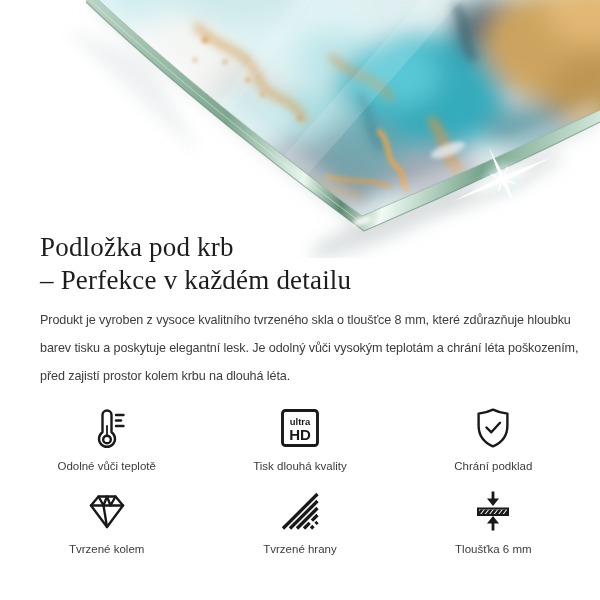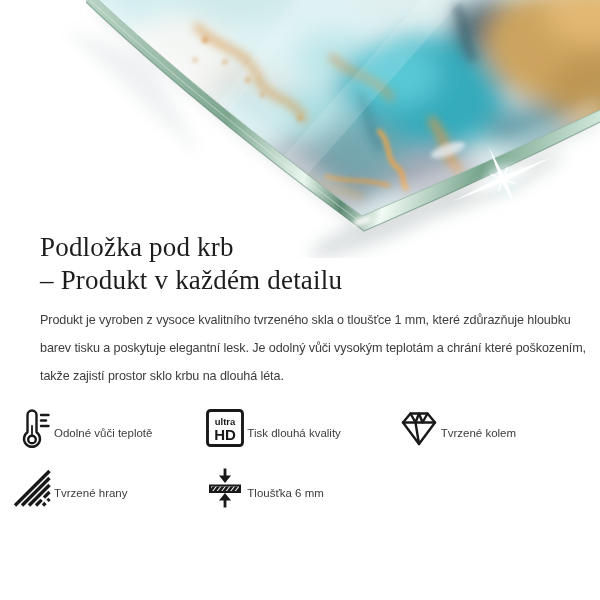--- a/index.html
+++ b/index.html
@@ -31,21 +31,21 @@
   .desc{
     position:absolute;left:40px;top:306px;width:545px;margin:0;
     font-size:12.6px;line-height:28px;letter-spacing:-0.1px;
     color:var(--body-text);
   }
   .desc span{display:block;white-space:nowrap;}
   .features{
     position:absolute;left:10px;top:406px;width:580px;
     display:grid;grid-template-columns:repeat(3,1fr);row-gap:16px;
   }
-  .feature{display:flex;flex-direction:row;align-items:center;}
+  .feature{display:flex;flex-direction:column;align-items:center;}
   .ficon{width:44px;height:44px;}
   .ficon svg{width:44px;height:44px;display:block;}
   .flabel{
     margin-top:9px;font-size:11.5px;line-height:14px;
     color:var(--body-text);
   }
   .ic{stroke:var(--icon);fill:none;stroke-width:2.4;stroke-linecap:round;stroke-linejoin:round;}
   .ic-thin{stroke:var(--icon);fill:none;stroke-width:1.8;stroke-linecap:round;}
   .ic-fill{fill:var(--icon);stroke:none;}
   .ic-sq{stroke:var(--icon);fill:none;stroke-width:2.9;stroke-linecap:butt;}
@@ -163,27 +163,27 @@
         <polygon points="0,-35 2.4,0 0,35 -2.4,0" fill="#ffffff"></polygon>
         <rect x="-13" y="-0.9" width="26" height="1.8" fill="#ffffff" opacity="0.75" transform="rotate(45)"></rect>
         <rect x="-13" y="-0.9" width="26" height="1.8" fill="#ffffff" opacity="0.75" transform="rotate(-45)"></rect>
         <circle r="3.2" fill="#ffffff"></circle>
       </g>
     </svg>
   </div>
 
   <h1 class="title">
     <span>Podložka pod krb</span>
-    <span>– Produkt v každém detailu</span>
+    <span>– Perfekce v každém detailu</span>
   </h1>
 
   <p class="desc">
-    <span>Produkt je vyroben z vysoce kvalitního tvrzeného skla o tloušťce 1 mm, které zdůrazňuje hloubku</span>
-    <span>barev tisku a poskytuje elegantní lesk. Je odolný vůči vysokým teplotám a chrání které poškozením,</span>
-    <span>takže zajistí prostor sklo krbu na dlouhá léta.</span>
+    <span>Produkt je vyroben z vysoce kvalitního tvrzeného skla o tloušťce 8 mm, které zdůrazňuje hloubku</span>
+    <span>barev tisku a poskytuje elegantní lesk. Je odolný vůči vysokým teplotám a chrání léta poškozením,</span>
+    <span>před zajistí prostor kolem krbu na dlouhá léta.</span>
   </p>
 
   <div class="features">
 
     <div class="feature">
       <div class="ficon">
         <svg viewBox="0 0 44 44">
           <path class="ic" d="M17.5 9 a4.5 4.5 0 0 1 9 0 v17.2 a8 8 0 1 1 -9 0 Z"></path>
           <circle class="ic" cx="22" cy="33.5" r="3.8"></circle>
           <line class="ic-thin" x1="22" y1="20" x2="22" y2="28.5"></line>
@@ -199,20 +199,29 @@
       <div class="ficon">
         <svg viewBox="0 0 44 44">
           <rect class="ic-sq" x="4.5" y="4.5" width="35" height="35" rx="3"></rect>
           <text class="ic-txt" x="22" y="18.5" font-size="9.5" text-anchor="middle">ultra</text>
           <text class="ic-txt" x="22" y="33.5" font-size="15" text-anchor="middle">HD</text>
         </svg>
       </div>
       <div class="flabel">Tisk dlouhá kvality</div>
     </div>
 
+    <div class="feature">
+      <div class="ficon">
+        <svg viewBox="0 0 44 44">
+          <path class="ic" stroke-width="2.6" d="M22 3.6 C26.5 5.8 31 7 36.4 7.6 V19.5 C36.4 29.8 30.6 36.7 22 40.4 C13.4 36.7 7.6 29.8 7.6 19.5 V7.6 C13 7 17.5 5.8 22 3.6 Z"></path>
+          <path class="ic" stroke-width="2.6" d="M15.5 21.5 L20.3 26.3 L29 16.8"></path>
+        </svg>
+      </div>
+      <div class="flabel">Chrání podklad</div>
+    </div>
 
     <div class="feature">
       <div class="ficon">
         <svg viewBox="0 0 44 44">
           <path class="ic" stroke-width="2.2" d="M13.5 7.5 H30.5 L38 16.5 L22 38 L6 16.5 Z"></path>
           <path class="ic" stroke-width="2.2" d="M6 16.5 H38"></path>
           <path class="ic" stroke-width="2.2" d="M13.5 7.5 L18.5 16.5 L22 7.5 L25.5 16.5 L30.5 7.5"></path>
           <path class="ic" stroke-width="2.2" d="M18.5 16.5 L22 38"></path>
         </svg>
       </div>

